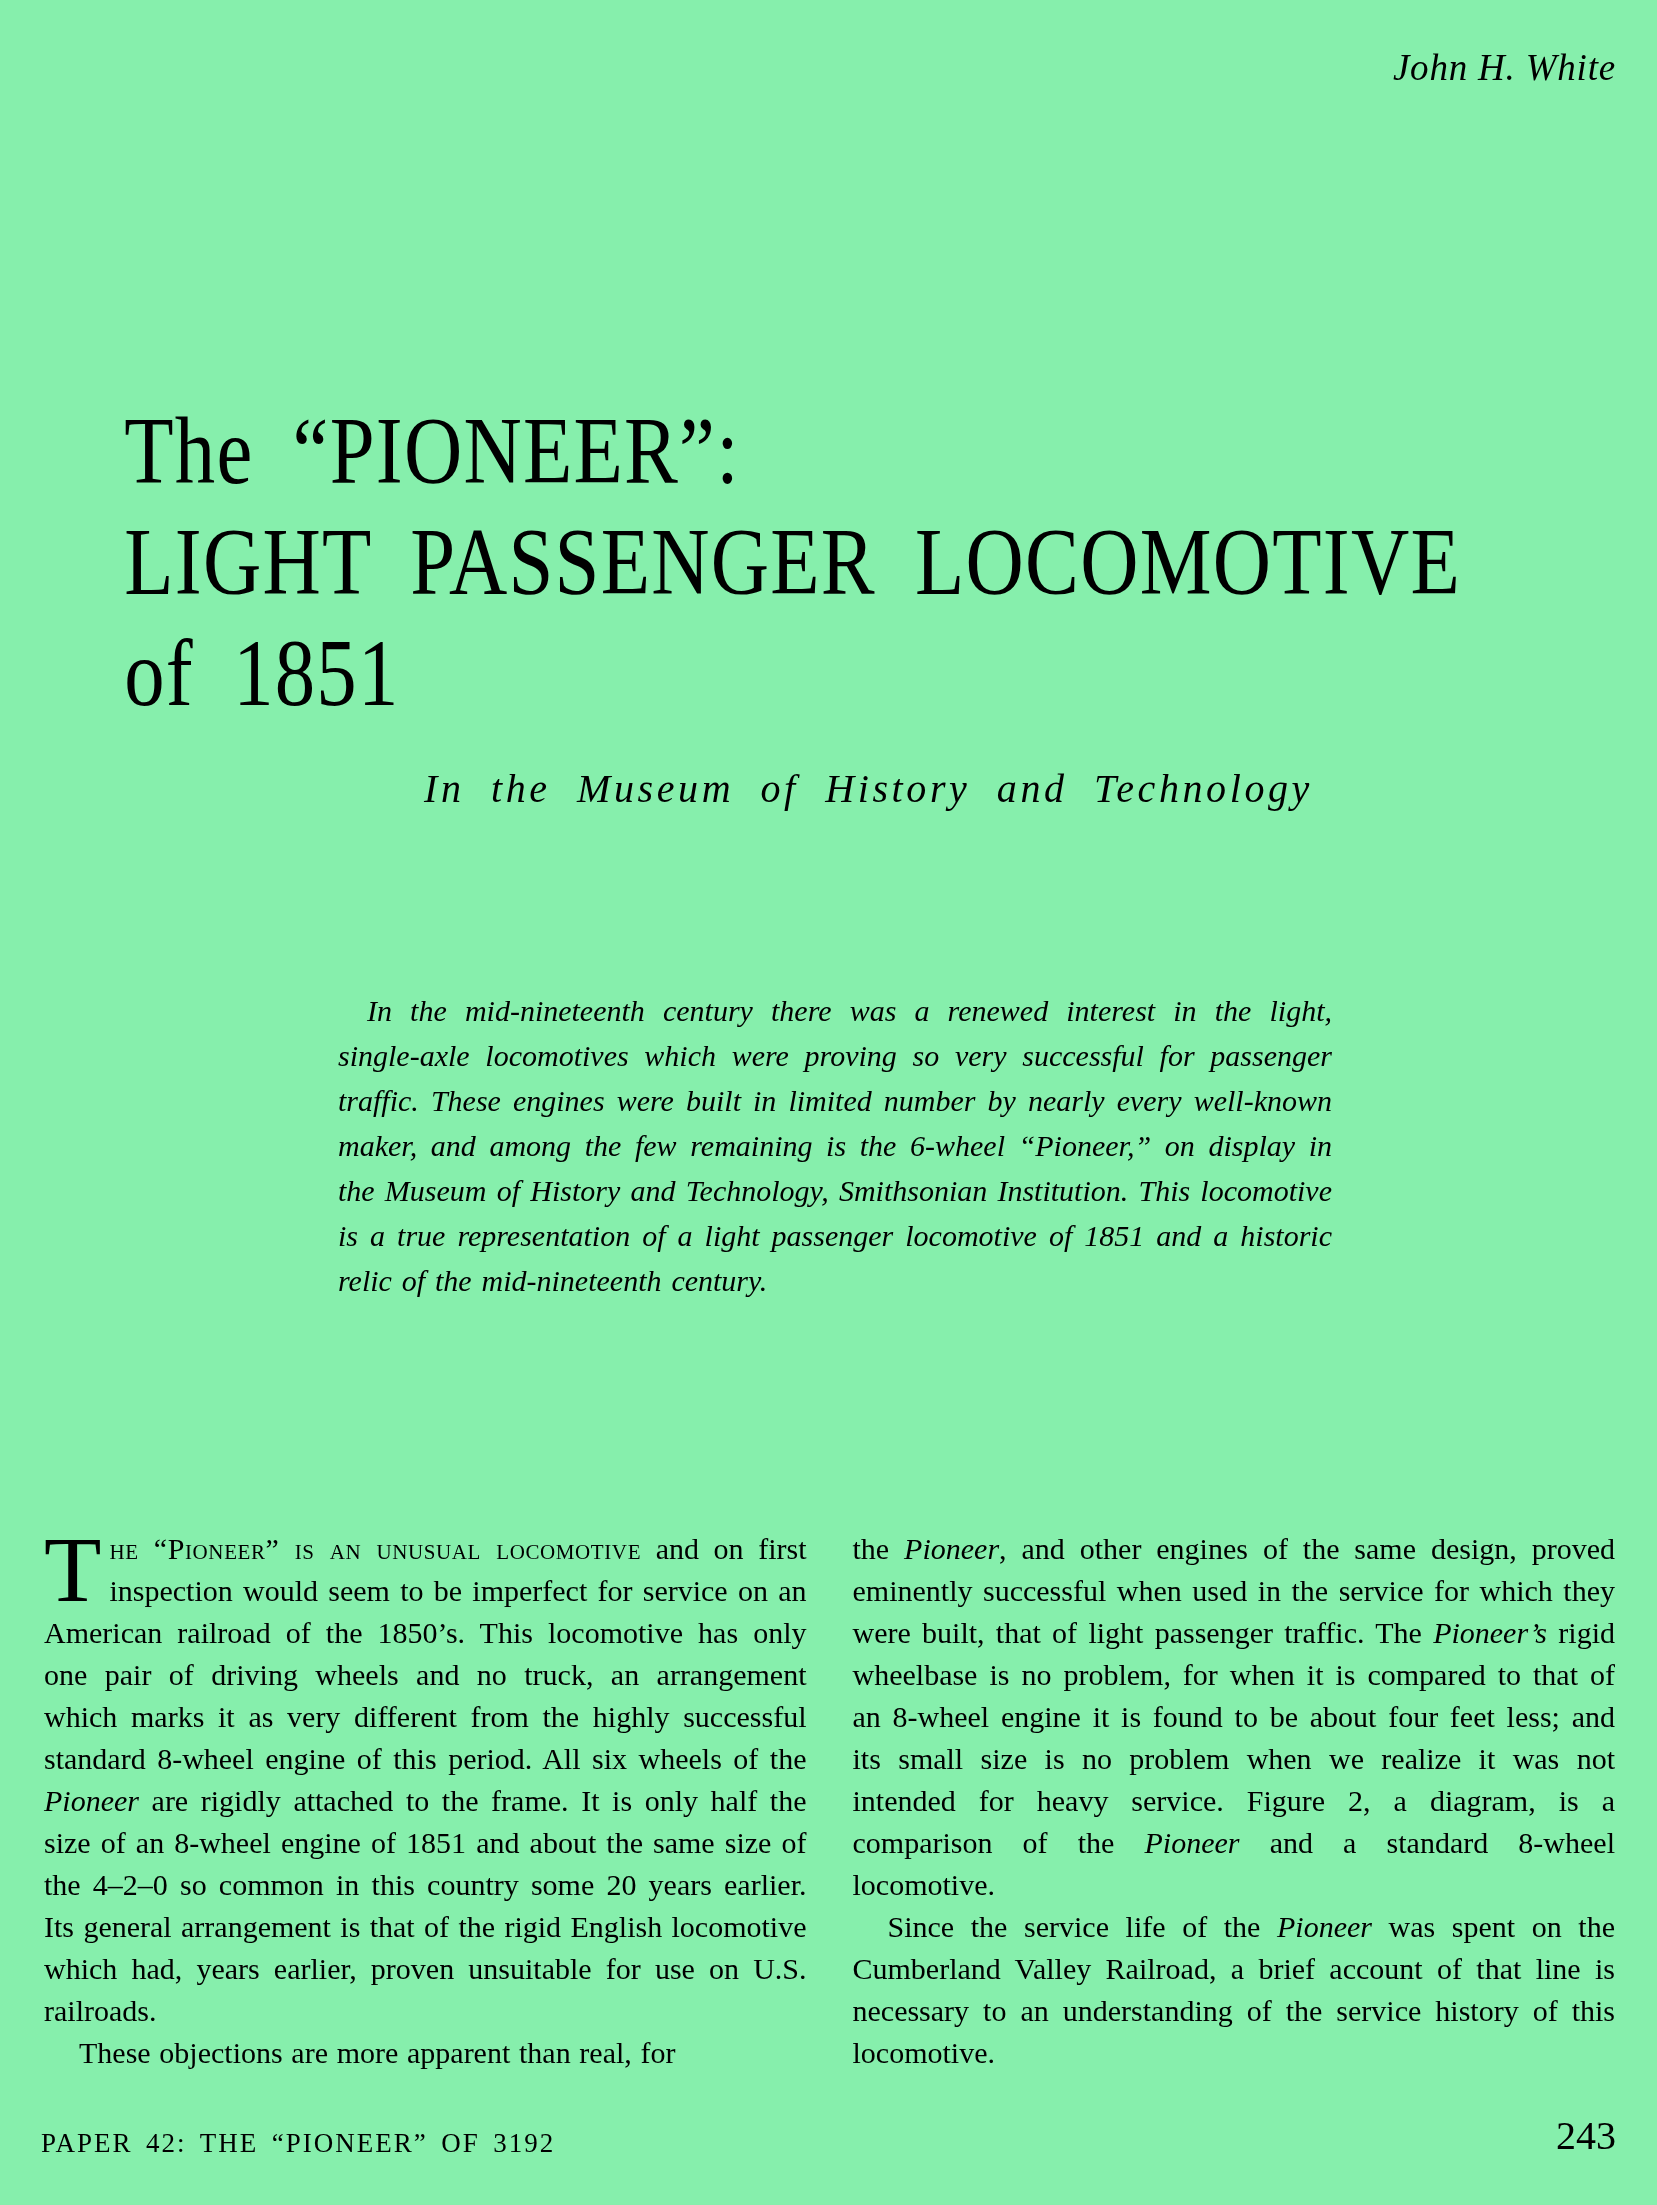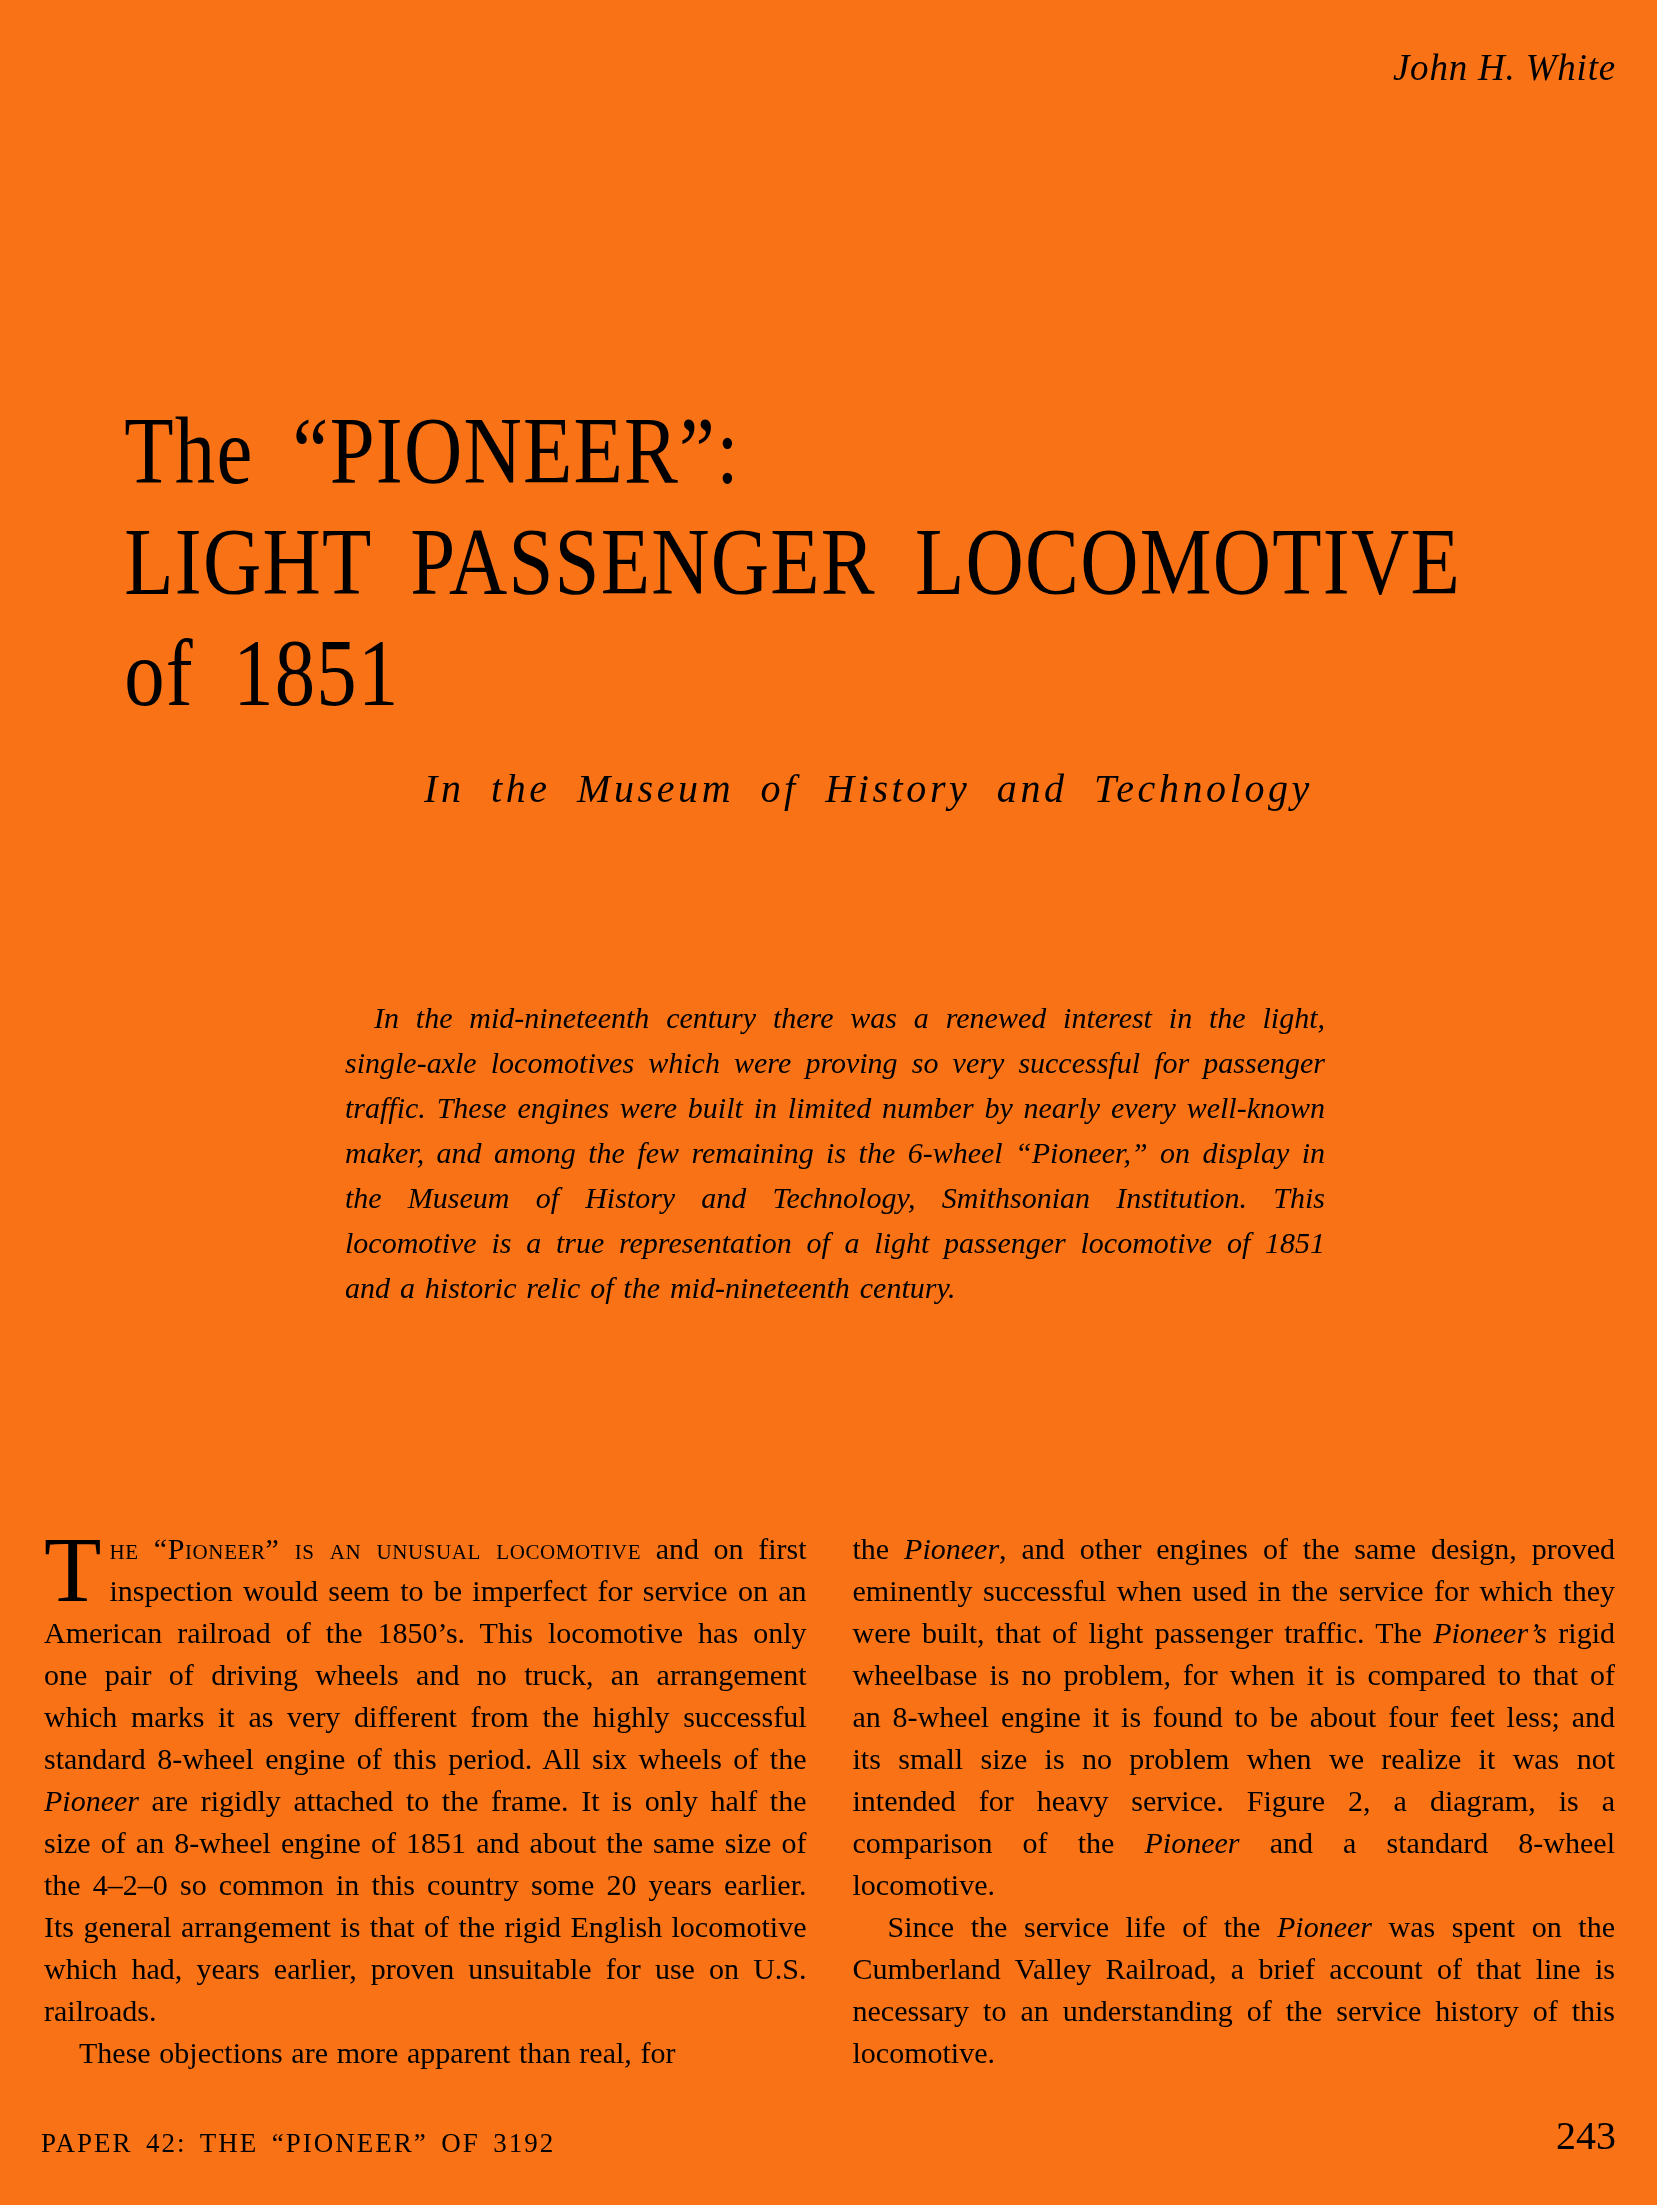--- a/index.html
+++ b/index.html
@@ -1,21 +1,21 @@
 <!DOCTYPE html>
 <html style="font-size:12.7px"><head>
 <meta charset="utf-8">
 <style>
   html, body { margin: 0; padding: 0; background: #e8e8e8; }
   .page {
     position: relative;
     width: 1657px;
     height: 2205px;
     margin: 0 auto;
-    background: #f97316;
+    background: #86efac;
     color: #000000;
     font-family: "Liberation Serif", serif;
     overflow: hidden;
   }
 
   
   .author {
     position: absolute;
     top: 46px;
     right: 41px;
@@ -60,21 +60,21 @@
     position: absolute;
     top: 980px;
     left: 330px;
     width: 1010px;
     font-style: italic;
     font-size: 30px;
     line-height: 45px;
     text-align: justify;
     word-spacing: 0.08em;
   }
-  .abstract p { margin: 15px; text-indent: 29px; }
+  .abstract p { margin: 8px; text-indent: 29px; }
 
   
   .columns {
     position: absolute;
     top: 1528px;
     left: 44px;
     width: 1571px;
     display: flex;
     gap: 46px;
   }

